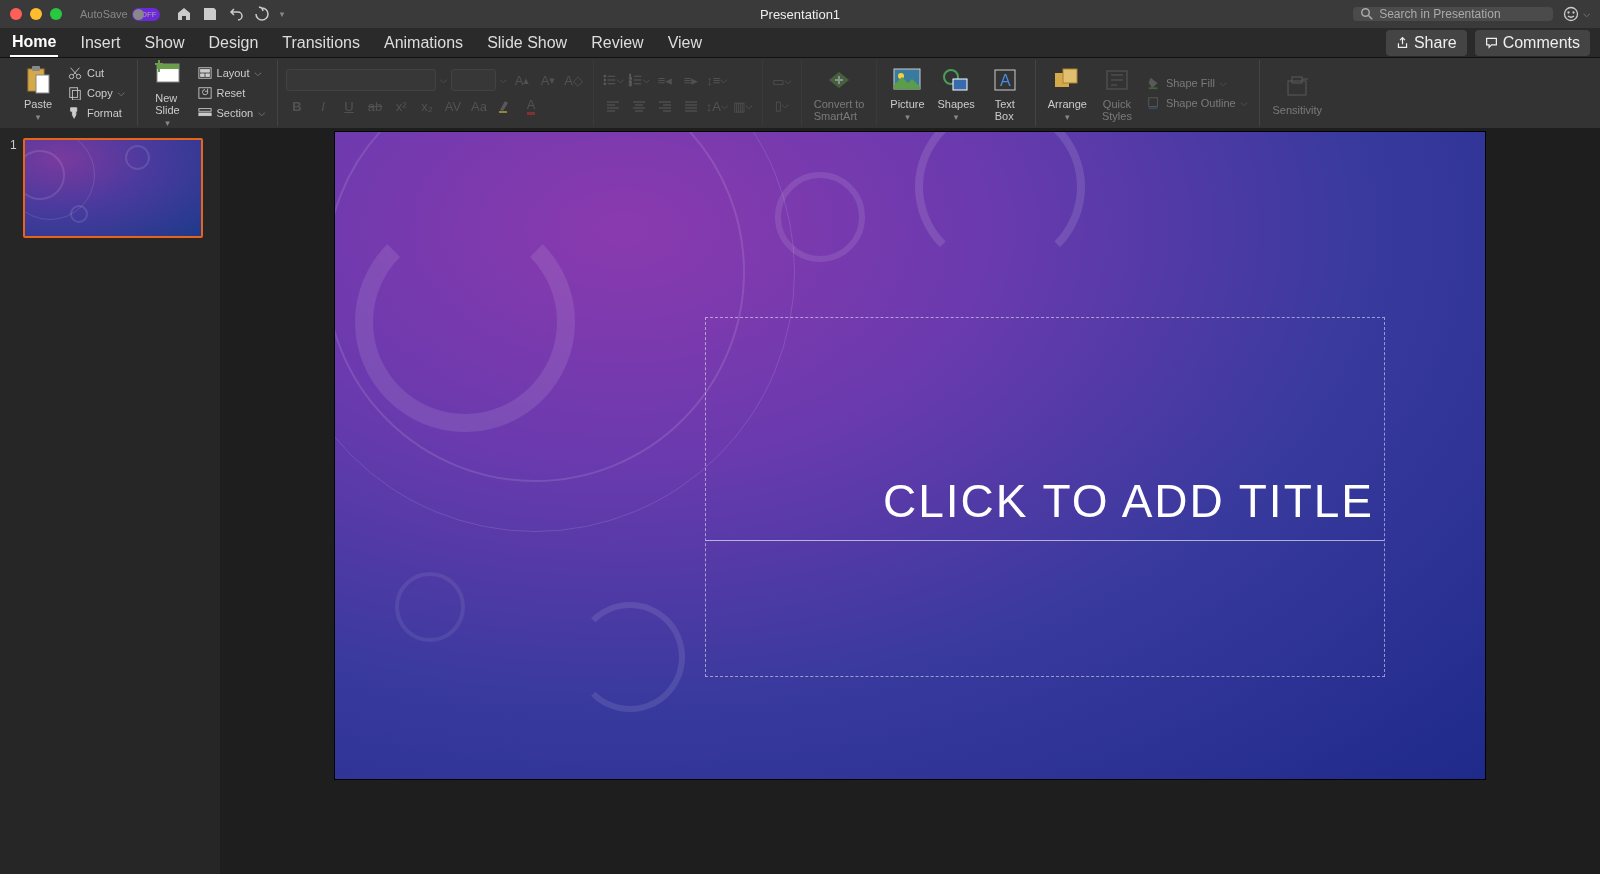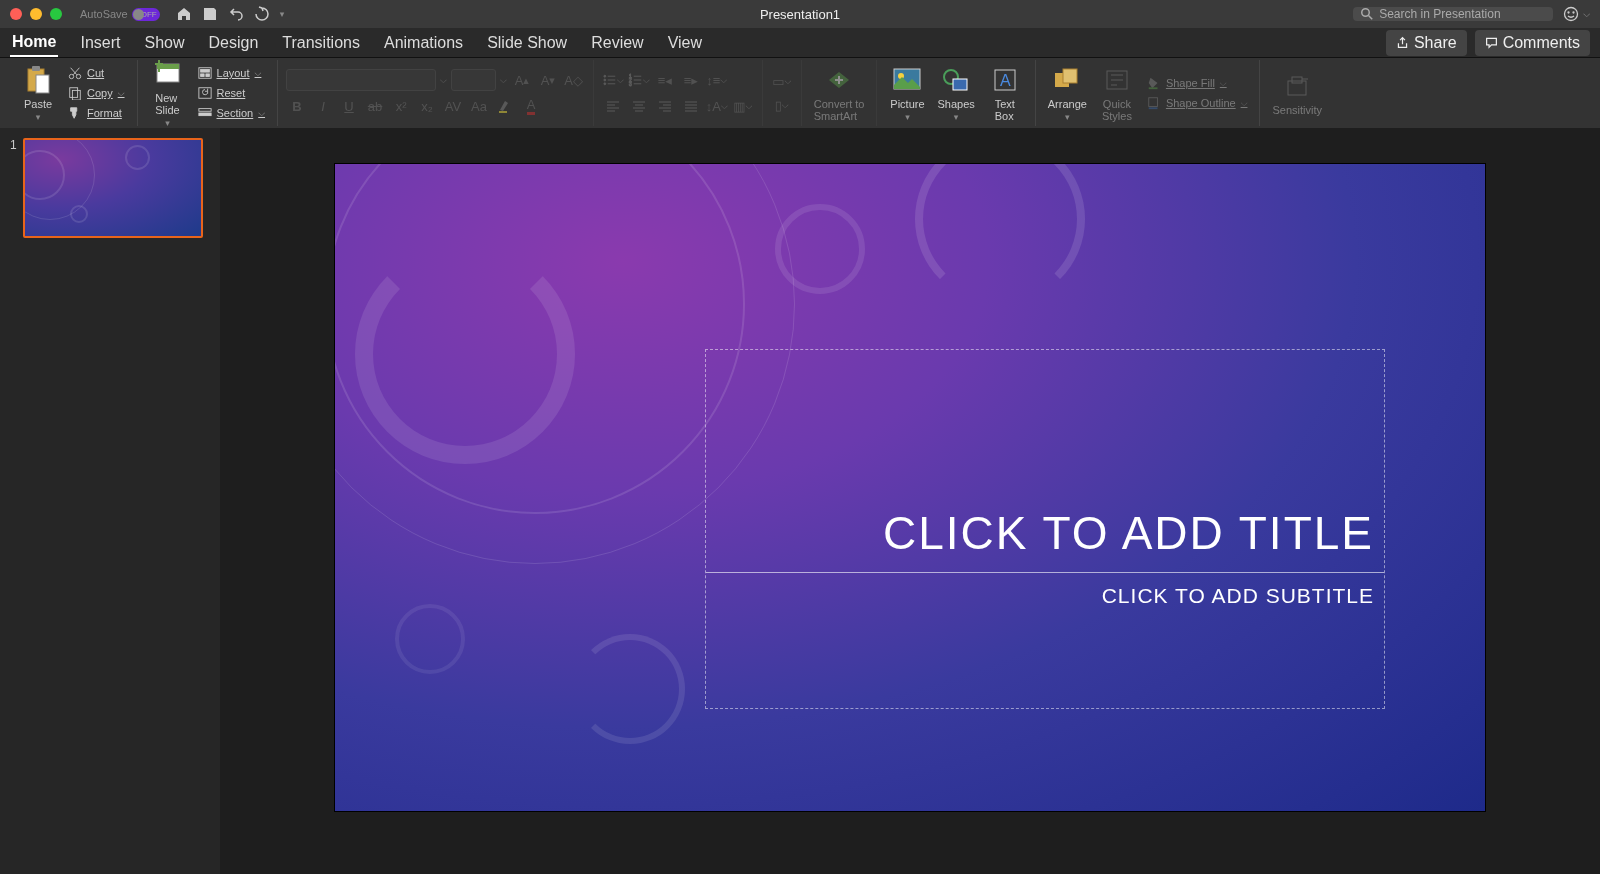--- a/index.html
+++ b/index.html
@@ -21,31 +21,31 @@
 .tab { font-size:16px; color:#ddd; cursor:pointer; padding:4px 2px; }
 .tab.active { color:#fff; border-bottom:2px solid #fff; font-weight:600; }
 .tabs-right { margin-left:auto; display:flex; gap:8px; }
 .tabs-right .btn { background:#444; border-radius:4px; padding:4px 10px; font-size:16px; color:#eee; display:flex; align-items:center; gap:5px; }
 .ribbon { height:70px; background:#333; display:flex; align-items:stretch; padding:2px 8px; gap:0; }
 .group { display:flex; align-items:center; padding:0 8px; border-right:1px solid #444; gap:4px; }
 .group:last-child { border-right:none; }
 .bigbtn { display:flex; flex-direction:column; align-items:center; justify-content:center; font-size:11px; color:#ccc; padding:2px 4px; gap:2px; min-width:44px; }
 .iconbox { width:32px; height:32px; display:flex; align-items:center; justify-content:center; }
 .smallrow { display:flex; flex-direction:column; gap:2px; justify-content:center; }
-.smallbtn { display:flex; align-items:center; gap:5px; font-size:11px; color:#ccc; padding:2px 4px;text-decoration:underline; }
+.smallbtn { display:flex; align-items:center; gap:5px; font-size:11px; color:#ccc; padding:2px 4px; }
 .smallbtn svg { width:14px; height:14px; }
 .fontrow { display:flex; align-items:center; gap:4px; }
 .fontname { width:150px; height:22px; background:#3d3d3d; border:1px solid #555; border-radius:3px; }
 .fontsize { width:45px; height:22px; background:#3d3d3d; border:1px solid #555; border-radius:3px; }
 .fmtbtn { width:22px; height:22px; display:flex; align-items:center; justify-content:center; color:#777; font-size:13px; }
 .workspace { display:flex; height:calc(100% - 128px); background:#1e1e1e; }
 .thumbpanel { width:220px; background:#262626; padding:10px; display:flex; gap:6px; }
 .thumbnum { font-size:12px; color:#ccc; }
 .thumb { width:180px; height:100px; border:2px solid #e8641b; border-radius:2px; background: radial-gradient(ellipse at 20% 20%, #7a3a9e 0%, #4a3a9e 45%, #1e3a8a 100%); position:relative; overflow:hidden; }
-.canvas-area { flex:1; display:flex; align-items:flex-start; justify-content:center; padding:36px 40px; overflow:auto; }
+.canvas-area { flex:1; display:flex; align-items:flex-start; justify-content:center; padding:4px 40px; overflow:auto; }
 .slide { width:1150px; height:647px; background: radial-gradient(ellipse at 25% 15%, #8a3aae 0%, #6a3aae 30%, #3a3a9e 60%, #1e2a8a 100%); position:relative; box-shadow: 0 0 0 1px #000; overflow:hidden; }
 .deco-circle { position:absolute; border-radius:50%; border:4px solid rgba(255,255,255,0.12); }
 .title-box { position:absolute; left:370px; top:185px; width:680px; height:360px; border:1px dashed rgba(255,255,255,0.5); }
 .title-text { position:absolute; bottom:148px; right:10px; left:10px; font-size:46px; color:#fff; letter-spacing:2px; text-align:right; }
 .title-divider { position:absolute; bottom:135px; left:0; right:0; height:1px; background:rgba(255,255,255,0.6); }
 .subtitle-text { position:absolute; bottom:100px; right:10px; font-size:21px; color:#fff; letter-spacing:1px; text-align:right; }
 .chev { font-size:9px; color:#888; }
 svg { display:block; }
 .dimmed { opacity:0.45; }
 </style>
@@ -437,17 +437,16 @@
       <div class="deco-circle" style="width:420px;height:420px;left:-10px;top:-70px;border-width:2px"></div>
       <div class="deco-circle" style="width:220px;height:220px;left:20px;top:80px;border-width:18px;border-color:rgba(255,255,255,0.1);border-top-color:transparent"></div>
       <div class="deco-circle" style="width:170px;height:170px;left:580px;top:-30px;border-width:8px;border-color:rgba(255,255,255,0.12);border-bottom-color:transparent"></div>
       <div class="deco-circle" style="width:90px;height:90px;left:440px;top:40px;border-width:6px;border-color:rgba(255,255,255,0.1)"></div>
       <div class="deco-circle" style="width:110px;height:110px;left:240px;top:470px;border-width:6px;border-color:rgba(255,255,255,0.1);border-left-color:transparent"></div>
       <div class="deco-circle" style="width:70px;height:70px;left:60px;top:440px;border-width:4px;border-color:rgba(255,255,255,0.08)"></div>
 
       <div class="title-box">
         <div class="title-text">CLICK TO ADD TITLE</div>
         <div class="title-divider"></div>
-        <div class="subtitle-text">CLICK TO ADD SUBTITLE</div>
       </div>
     </div>
   </div>
 </div>
 
 </body></html>

